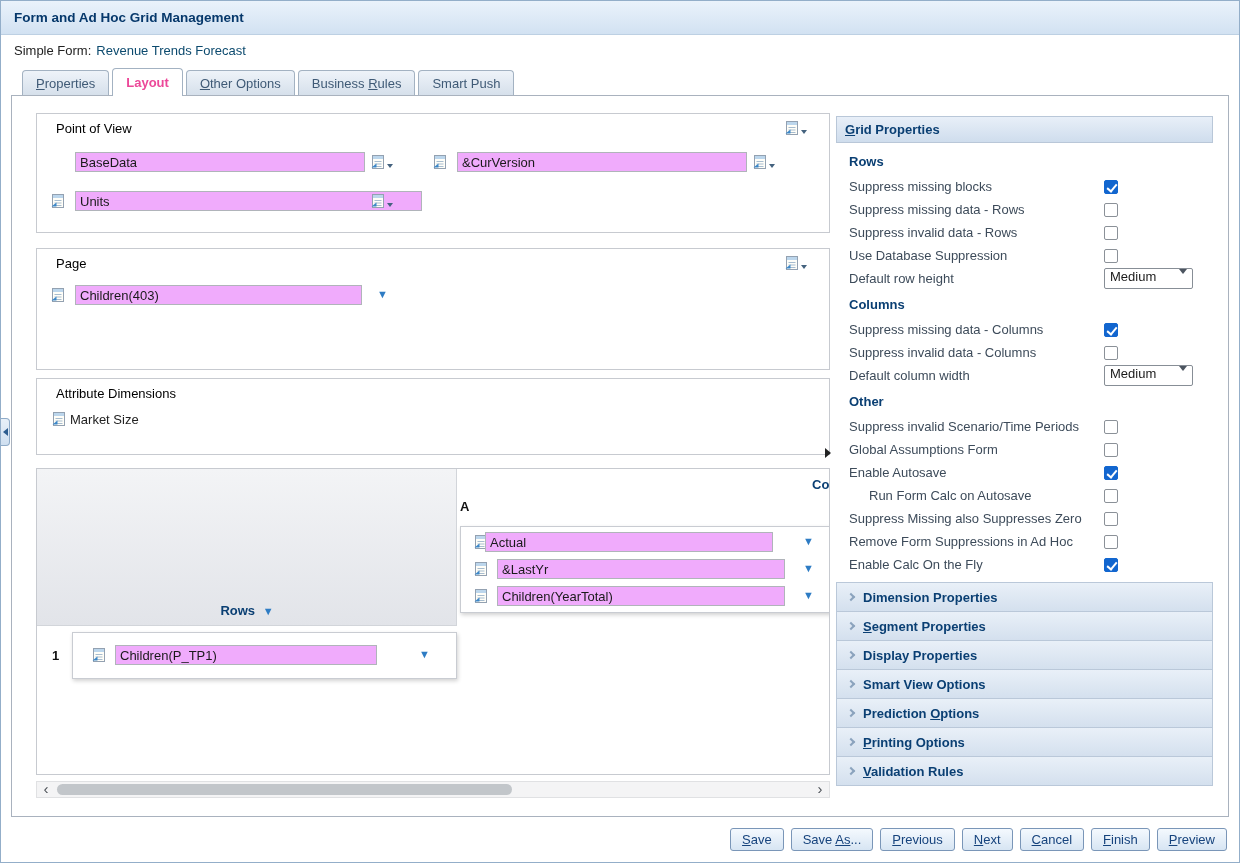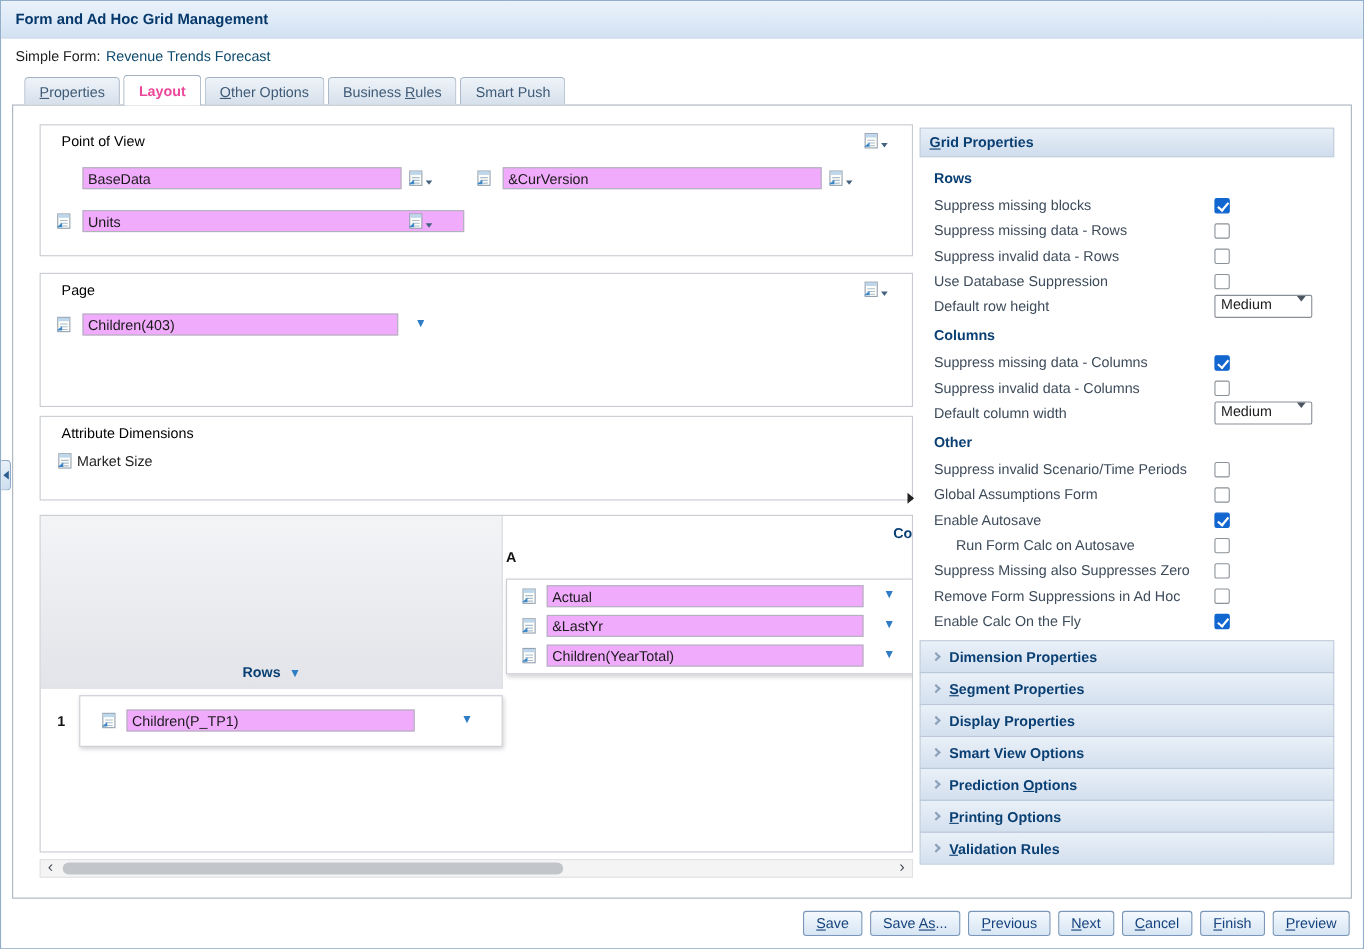--- a/index.html
+++ b/index.html
@@ -190,21 +190,21 @@
         <span>Rows</span>
         <span class="blue-tri" style="margin-left:4px">▼</span>
       </div>
       <div class="cols-label">Columns</div>
       <div class="col-axis">A</div>
 
       <div class="cols-card">
         <svg class="mi abs" style="left:12px;top:7px">
             <use href="#member-icon"></use>
           </svg>
-        <input class="field" style="left: 36px; top: 5px; width: 288px;" value="Actual">
+        <input class="field" style="left: 24px; top: 5px; width: 288px;" value="Actual">
         <span class="blue-tri abs" style="left:342px;top:9px">▼</span>
 
         <svg class="mi abs" style="left:12px;top:34px">
             <use href="#member-icon"></use>
           </svg>
         <input class="field" style="left: 36px; top: 32px; width: 288px;" value="&amp;LastYr">
         <span class="blue-tri abs" style="left:342px;top:36px">▼</span>
 
         <svg class="mi abs" style="left:12px;top:61px">
             <use href="#member-icon"></use>

